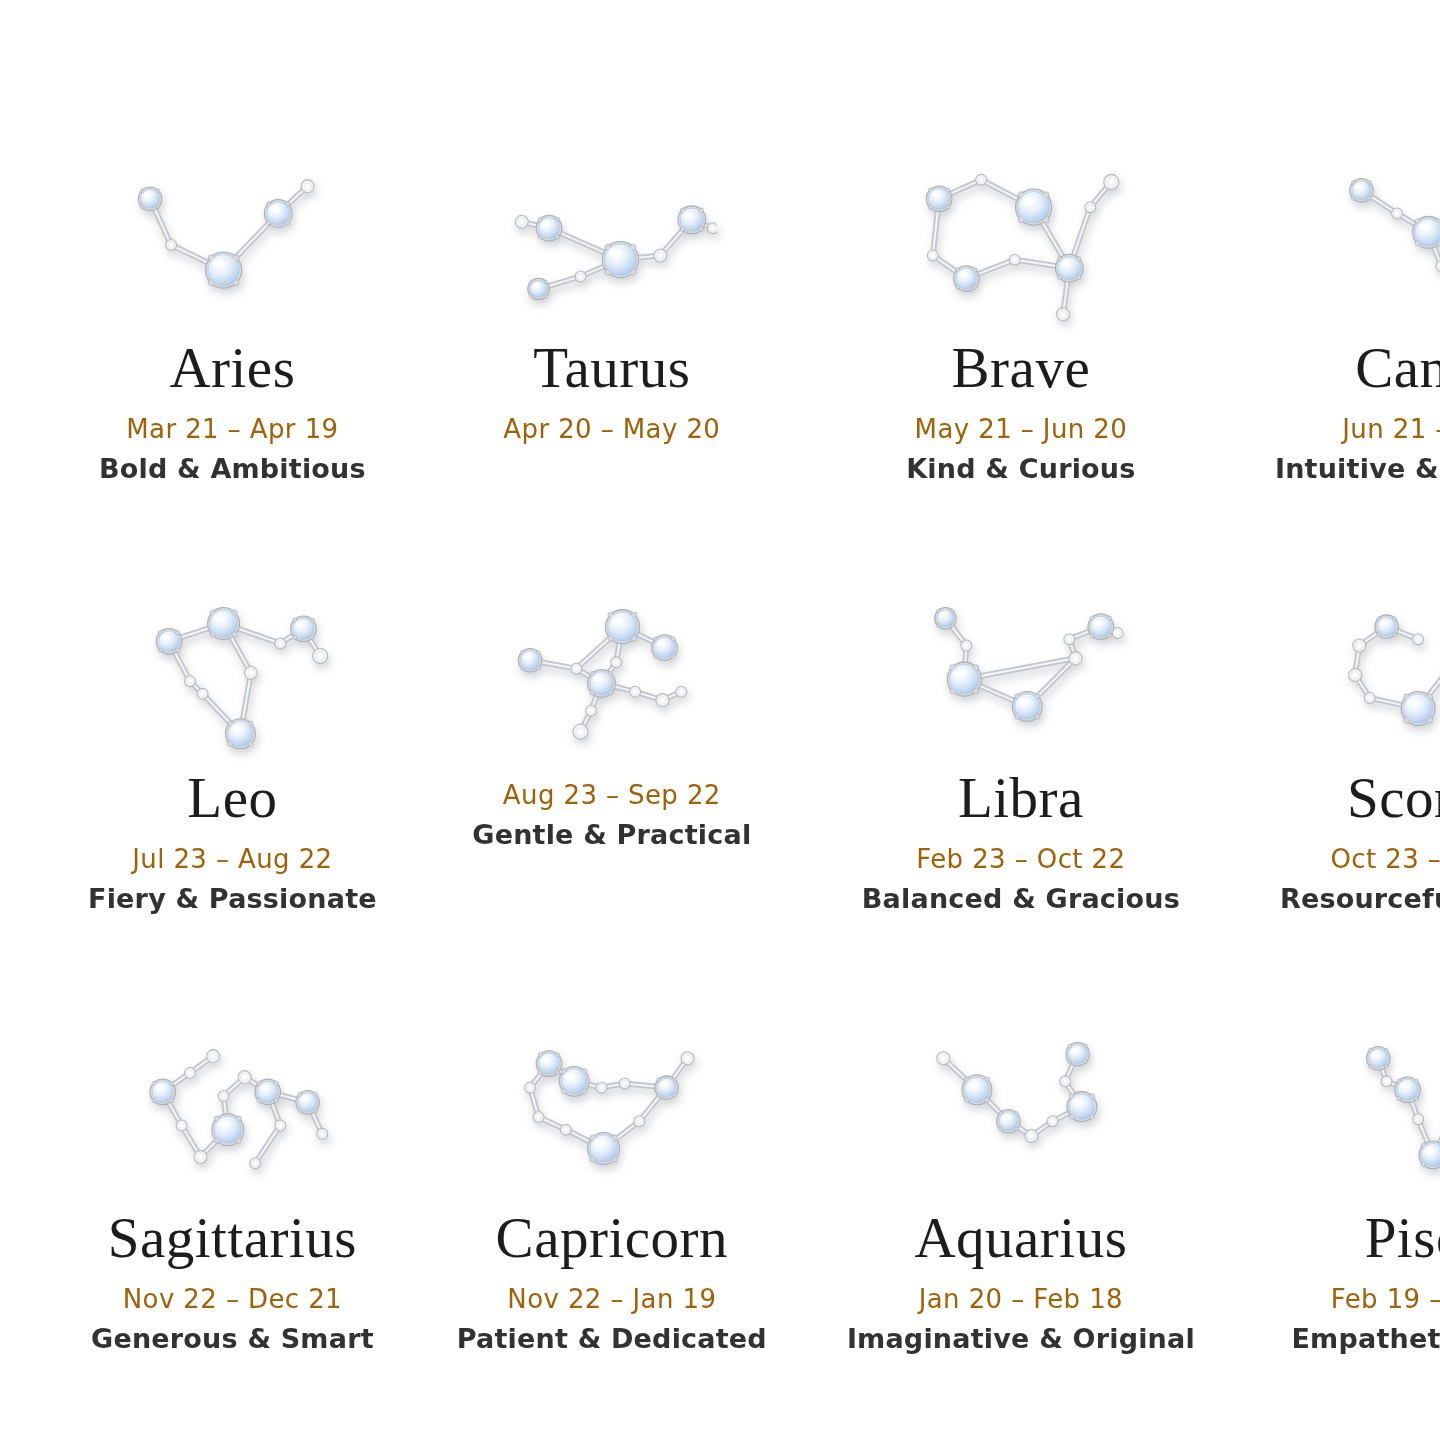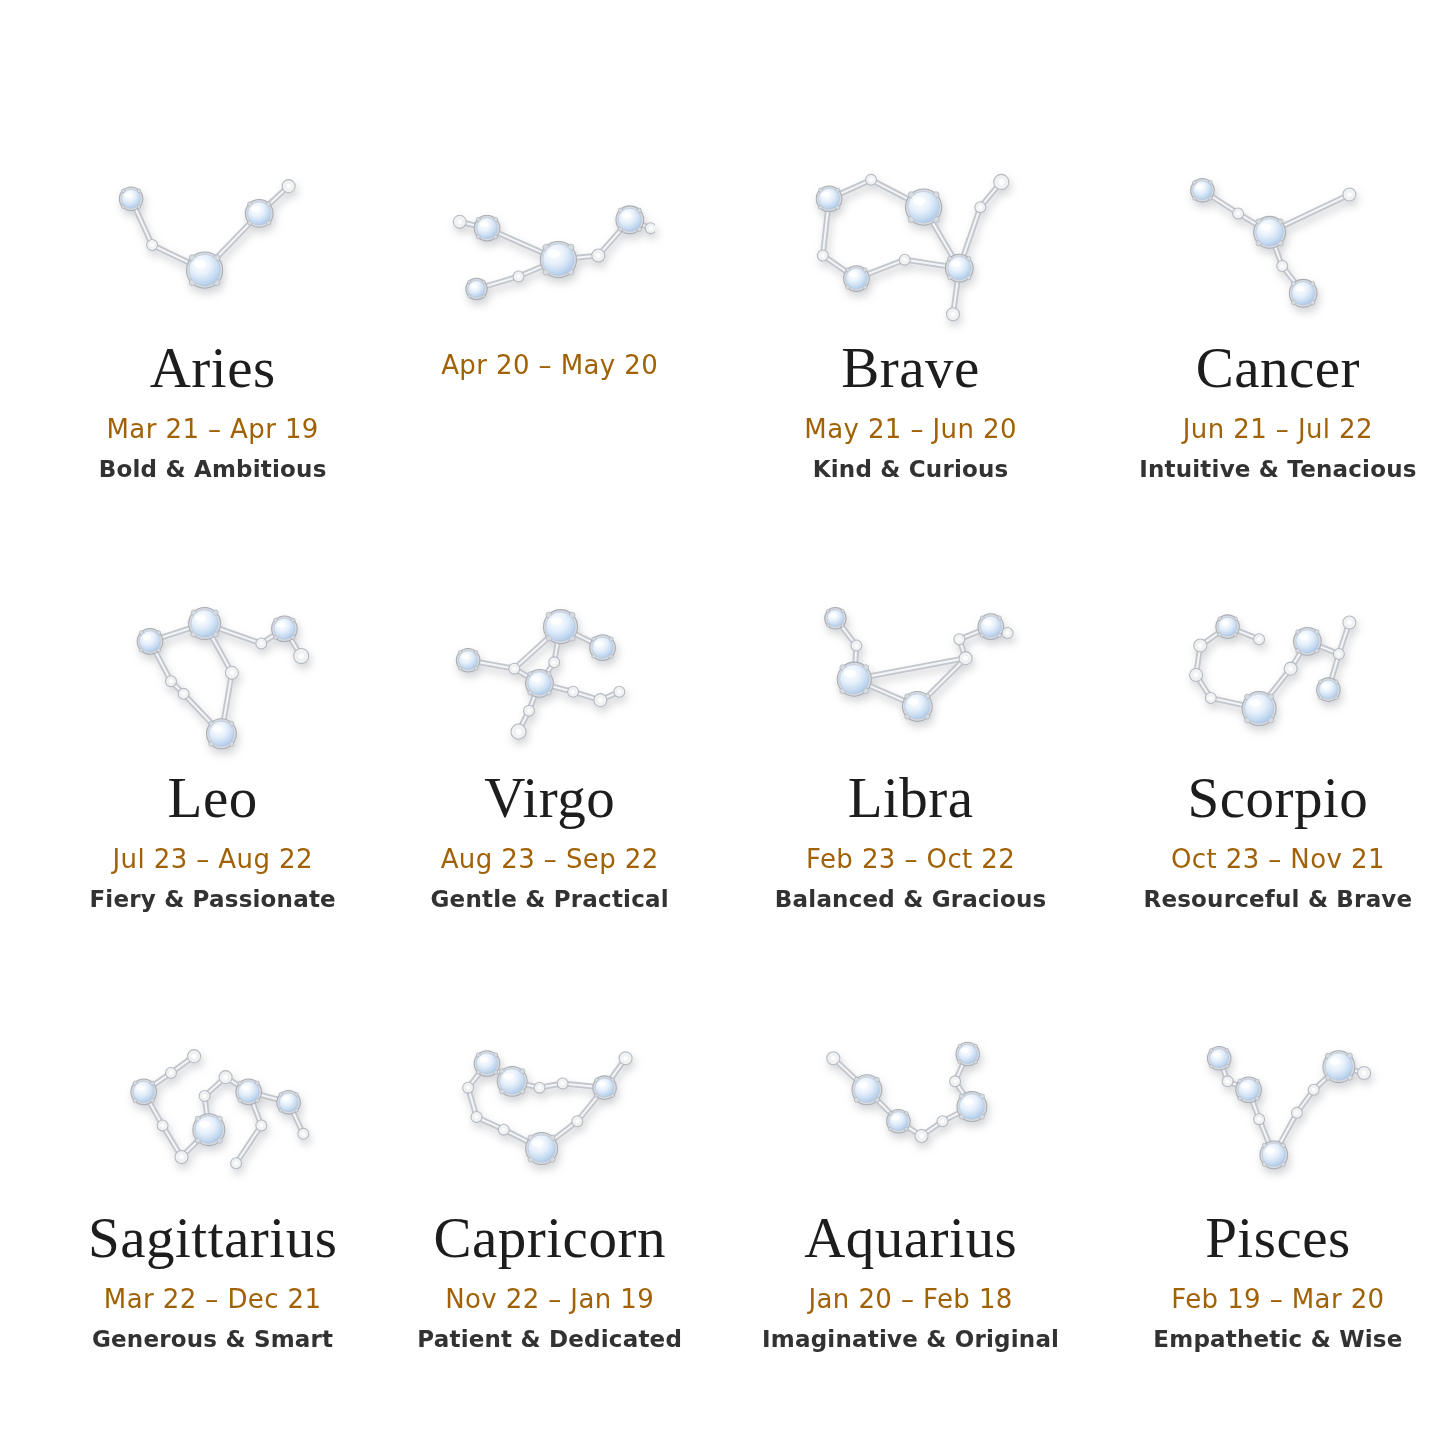--- a/index.html
+++ b/index.html
@@ -29,21 +29,21 @@
     margin:0;height:64px;line-height:64px;
     font-family:"Liberation Serif","DejaVu Serif",serif;
     font-weight:400;font-size:57px;color:#1d1d1d;letter-spacing:.5px;
   }
   .dates{
     margin:12px 0 0 0;line-height:34px;
     font-size:26px;color:#a16207;letter-spacing:.4px;
   }
   .traits{
     margin:4px 0 0 0;line-height:38px;
-    font-size:23px;font-weight:700;color:#323232;letter-spacing:.2px;
+    font-size:27px;font-weight:700;color:#323232;letter-spacing:.2px;
     white-space:nowrap;
   }
 </style>
 </head>
 <body style="background: rgb(255, 255, 255);">
 
 <main class="grid">
   <figure class="cell">
     <div class="art">
       <svg xmlns="http://www.w3.org/2000/svg" viewBox="0 0 200 150">
@@ -151,20 +151,21 @@
           <circle cx="184.9095454429505" cy="58.909545442950495" r="2.2" fill="#d7dade" stroke="#a9aeb6" stroke-width="0.6"></circle>
           <circle cx="167.0904545570495" cy="58.9095454429505" r="2.2" fill="#d7dade" stroke="#a9aeb6" stroke-width="0.6"></circle>
           <circle cx="167.0904545570495" cy="41.090454557049505" r="2.2" fill="#d7dade" stroke="#a9aeb6" stroke-width="0.6"></circle>
           <circle cx="184.9095454429505" cy="41.0904545570495" r="2.2" fill="#d7dade" stroke="#a9aeb6" stroke-width="0.6"></circle>
           <circle cx="176" cy="50" r="11" fill="url(#gem-taurus)" stroke="#b7c6da" stroke-width="0.6"></circle>
           <ellipse cx="172.7" cy="45.82" rx="4.4" ry="2.8600000000000003" fill="#ffffff" opacity="0.85"></ellipse>
           <circle cx="196" cy="58" r="5.2" fill="#eff1f3" stroke="#b4b9c0" stroke-width="1"></circle>
           <circle cx="196" cy="58" r="1.8" fill="#ffffff"></circle>
         </svg>
     </div>
+    <h2 class="name">Taurus</h2>
     <p class="dates">Apr 20 – May 20</p>
   </figure>
 
   <figure class="cell">
     <div class="art">
       <svg xmlns="http://www.w3.org/2000/svg" viewBox="0 0 200 150">
           <defs>
             <radialGradient id="gem-gemini" cx="38%" cy="32%" r="78%">
               <stop offset="0%" stop-color="#ffffff"></stop>
               <stop offset="40%" stop-color="#e8f1fb"></stop>
@@ -438,21 +439,20 @@
           <circle cx="70" cy="128" r="7.2" fill="#eff1f3" stroke="#b4b9c0" stroke-width="1"></circle>
           <circle cx="70" cy="128" r="2.7" fill="#ffffff"></circle>
           <circle cx="122" cy="90" r="5.2" fill="#eff1f3" stroke="#b4b9c0" stroke-width="1"></circle>
           <circle cx="122" cy="90" r="1.8" fill="#ffffff"></circle>
           <circle cx="148" cy="98" r="6.2" fill="#eff1f3" stroke="#b4b9c0" stroke-width="1"></circle>
           <circle cx="148" cy="98" r="2.25" fill="#ffffff"></circle>
           <circle cx="166" cy="90" r="5.2" fill="#eff1f3" stroke="#b4b9c0" stroke-width="1"></circle>
           <circle cx="166" cy="90" r="1.8" fill="#ffffff"></circle>
         </svg>
     </div>
-    <h2 class="name">Virgo</h2>
     <p class="dates">Aug 23 – Sep 22</p>
     <p class="traits">Gentle &amp; Practical</p>
   </figure>
 
   <figure class="cell">
     <div class="art">
       <svg xmlns="http://www.w3.org/2000/svg" viewBox="0 0 200 150">
           <defs>
             <radialGradient id="gem-libra" cx="38%" cy="32%" r="78%">
               <stop offset="0%" stop-color="#ffffff"></stop>
@@ -677,21 +677,21 @@
           <circle cx="164.5046681194226" cy="69.49533188057741" r="1.8" fill="#d7dade" stroke="#a9aeb6" stroke-width="0.6"></circle>
           <circle cx="164.5046681194226" cy="54.5046681194226" r="1.8" fill="#d7dade" stroke="#a9aeb6" stroke-width="0.6"></circle>
           <circle cx="179.4953318805774" cy="54.5046681194226" r="1.8" fill="#d7dade" stroke="#a9aeb6" stroke-width="0.6"></circle>
           <circle cx="172" cy="62" r="9" fill="url(#gem-sagittarius)" stroke="#b7c6da" stroke-width="0.6"></circle>
           <ellipse cx="169.3" cy="58.58" rx="3.6" ry="2.34" fill="#ffffff" opacity="0.85"></ellipse>
           <circle cx="186" cy="92" r="5.2" fill="#eff1f3" stroke="#b4b9c0" stroke-width="1"></circle>
           <circle cx="186" cy="92" r="1.8" fill="#ffffff"></circle>
         </svg>
     </div>
     <h2 class="name">Sagittarius</h2>
-    <p class="dates">Mar 22 – Dec 21</p>
+    <p class="dates">Nov 22 – Dec 21</p>
     <p class="traits">Generous &amp; Smart</p>
   </figure>
 
   <figure class="cell">
     <div class="art">
       <svg xmlns="http://www.w3.org/2000/svg" viewBox="0 0 200 150">
           <defs>
             <radialGradient id="gem-capricorn" cx="38%" cy="32%" r="78%">
               <stop offset="0%" stop-color="#ffffff"></stop>
               <stop offset="40%" stop-color="#e8f1fb"></stop>

